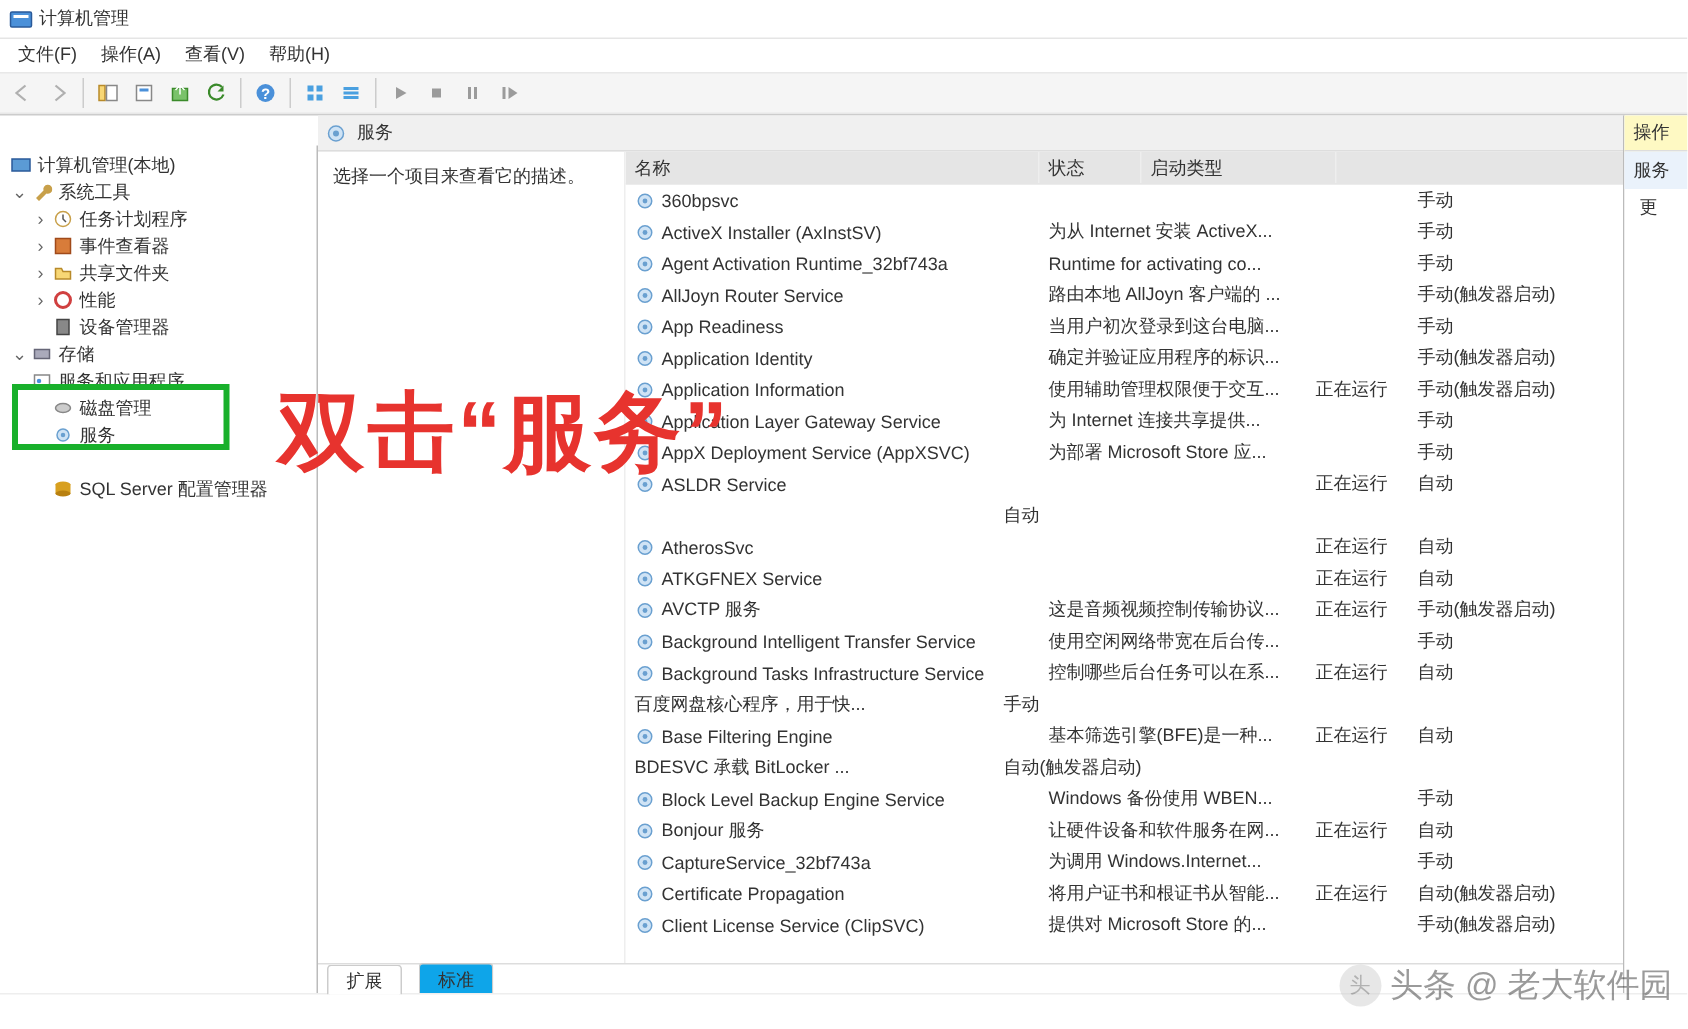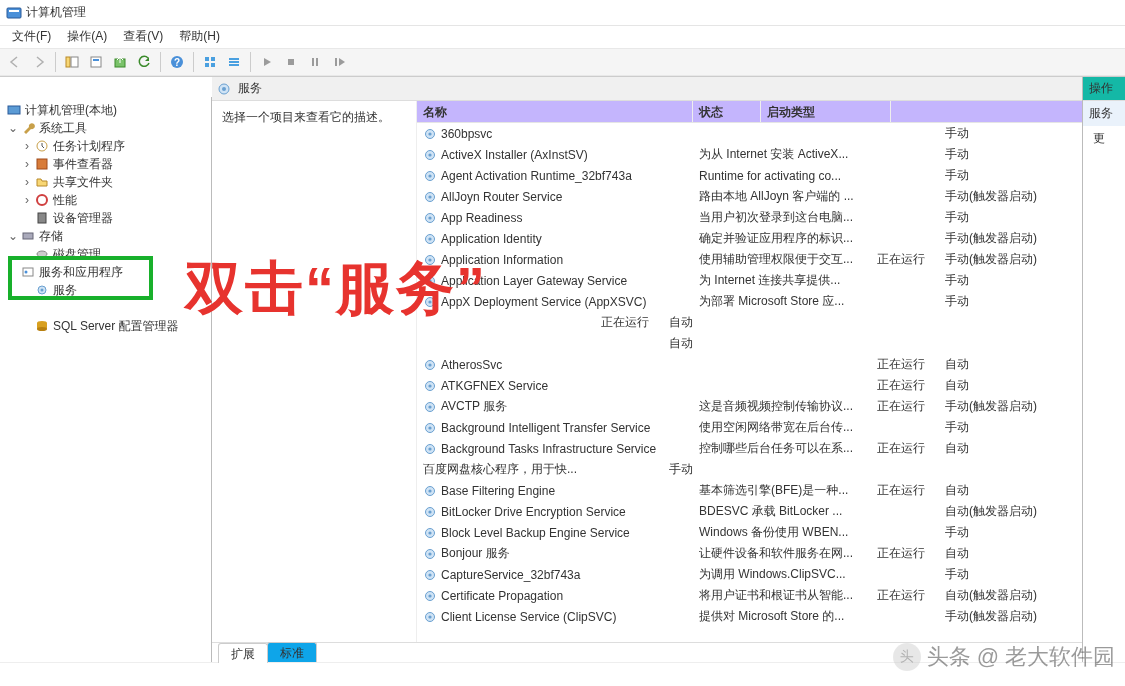--- a/index.html
+++ b/index.html
@@ -24,38 +24,38 @@
 .treerow .tw { width:14px; text-align:center; color:#666; user-select:none;}
 .treerow .ticon2 { width:16px; height:16px; display:inline-flex; align-items:center; justify-content:center; margin-right:3px;}
 .highlight-box { position:absolute; border:4px solid #18b02b; pointer-events:none;}
 
 .main { flex:1; display:flex; flex-direction:column; border-right:1px solid #bbb;}
 .main-header { height:24px; display:flex; align-items:center; background:#f0f0f0; border-bottom:1px solid #ddd; padding-left:4px; gap:6px;}
 .main-body { flex:1; display:flex; overflow:hidden;}
 .main-left { width:205px; padding:8px 10px; border-right:1px solid #eee;}
 .main-right { flex:1; overflow:auto; position:relative;}
 
-.cols { display:flex; height:22px; border-bottom:1px solid #e5e5e5; position:sticky; top:0; background:#c4b5fd;font-weight:bold;}
+.cols { display:flex; height:22px; border-bottom:1px solid #e5e5e5; position:sticky; top:0; background:#e5e5e5;}
 .col { padding:3px 6px; border-right:1px solid #eee; }
 .c-name { flex:0 0 276px; }
 .c-desc { flex:0 0 178px; }
 .c-stat { flex:0 0 68px; }
 .c-start{ flex:0 0 130px; }
 
 .srow { display:flex; height:21px; align-items:center; }
 .scell { padding:0 6px; overflow:hidden; text-overflow:ellipsis; white-space:nowrap;}
 .scell.c-name { display:flex; align-items:center; gap:4px; }
 .gear { width:14px; height:14px; display:inline-block; flex:none;}
 
-.tabs { height:20px; display:flex; align-items:flex-end; border-top:1px solid #ddd; background:#fff; padding-left:6px; gap:0;}
+.tabs { height:20px; display:flex; align-items:flex-end; border-top:1px solid #ddd; background:#fff; padding-left:6px; gap:12px;}
 .tab { padding:2px 12px 0 12px; border:1px solid #ccc; border-bottom:none; margin-right:-1px; background:#0ea5e9; font-size:12px; border-radius:3px 3px 0 0;}
 .tab.active { background:#fff; position:relative; top:1px;}
 
 .actions { width:42px; background:#fff;}
-.actions-hdr { height:24px; background:#14b8a6; border-bottom:1px solid #ddd; padding:3px 6px;}
+.actions-hdr { height:24px; background:#fef9c3; border-bottom:1px solid #ddd; padding:3px 6px;}
 .actions-row { padding:4px 6px; background:#eaf2fb;}
 .actions-sub { padding:4px 10px;}
 
 .watermark { position:absolute; right:10px; bottom:14px; display:flex; align-items:center; gap:6px; opacity:.45; font-size:22px; color:#222;}
 .watermark .wcir { width:28px; height:28px; border-radius:50%; background:#ccc; display:inline-flex; align-items:center; justify-content:center; font-size:14px; color:#555;}
 
 .bigred { position:absolute; left:185px; top:250px; font-size:58px; color:#e7332e; font-weight:600; letter-spacing:2px; pointer-events:none;}
 
 svg { display:block; }
 </style>
@@ -230,36 +230,36 @@
       </div>
     <div class="treerow" style="padding-left:4px">
         <span class="tw">⌄</span>
         <span class="ticon2">
           <svg width="14" height="14">
             <rect x="2" y="4" width="10" height="6" fill="#aab" stroke="#667"></rect>
           </svg>
         </span>
         <span>存储</span>
       </div>
-    <div class="treerow" style="padding-left:32px">
-        <span class="ticon2">
-          <svg width="14" height="14">
-            <ellipse cx="7" cy="7" rx="5" ry="3" fill="#ccc" stroke="#888"></ellipse>
-          </svg>
-        </span>
-        <span>磁盘管理</span>
-      </div>
     <div class="treerow" style="padding-left:18px">
         <span class="ticon2">
           <svg width="14" height="14">
             <rect x="2" y="3" width="10" height="8" fill="#fff" stroke="#888"></rect>
             <circle cx="5" cy="7" r="1.5" fill="#4a90d9"></circle>
           </svg>
         </span>
         <span>服务和应用程序</span>
+      </div>
+    <div class="treerow" style="padding-left:32px">
+        <span class="ticon2">
+          <svg width="14" height="14">
+            <ellipse cx="7" cy="7" rx="5" ry="3" fill="#ccc" stroke="#888"></ellipse>
+          </svg>
+        </span>
+        <span>磁盘管理</span>
       </div>
     <div class="treerow" style="padding-left:32px">
         <span class="ticon2">
           <svg width="14" height="14">
             <circle cx="7" cy="7" r="4" fill="#cfe3f5" stroke="#6aa0d0"></circle>
             <circle cx="7" cy="7" r="1.5" fill="#6aa0d0"></circle>
           </svg>
         </span>
         <span>服务</span>
       </div>
@@ -420,20 +420,29 @@
                     <circle cx="7" cy="7" r="1.6" fill="#6aa0d0"></circle>
                   </svg>
                 </span>
                 <span>AppX Deployment Service (AppXSVC)</span>
               </div>
               <div class="scell c-desc">为部署 Microsoft Store 应...</div>
               <div class="scell c-stat"></div>
               <div class="scell c-start">手动</div>
             </div>
             <div class="srow">
+              <div class="scell c-name">
+                <span class="gear">
+                  <svg width="14" height="14">
+                    <circle cx="7" cy="7" r="4.5" fill="#cfe3f5" stroke="#6aa0d0"></circle>
+                    <circle cx="7" cy="7" r="1.6" fill="#6aa0d0"></circle>
+                  </svg>
+                </span>
+                <span>ASLDR Service</span>
+              </div>
               <div class="scell c-desc"></div>
               <div class="scell c-stat">正在运行</div>
               <div class="scell c-start">自动</div>
             </div>
             <div class="srow">
               <div class="scell c-desc"></div>
               <div class="scell c-stat"></div>
               <div class="scell c-start">自动</div>
             </div>
             <div class="srow">
@@ -519,29 +528,20 @@
                     <circle cx="7" cy="7" r="1.6" fill="#6aa0d0"></circle>
                   </svg>
                 </span>
                 <span>Base Filtering Engine</span>
               </div>
               <div class="scell c-desc">基本筛选引擎(BFE)是一种...</div>
               <div class="scell c-stat">正在运行</div>
               <div class="scell c-start">自动</div>
             </div>
             <div class="srow">
-              <div class="scell c-name">
-                <span class="gear">
-                  <svg width="14" height="14">
-                    <circle cx="7" cy="7" r="4.5" fill="#cfe3f5" stroke="#6aa0d0"></circle>
-                    <circle cx="7" cy="7" r="1.6" fill="#6aa0d0"></circle>
-                  </svg>
-                </span>
-                <span>BitLocker Drive Encryption Service</span>
-              </div>
               <div class="scell c-desc">BDESVC 承载 BitLocker ...</div>
               <div class="scell c-stat"></div>
               <div class="scell c-start">自动(触发器启动)</div>
             </div>
             <div class="srow">
               <div class="scell c-name">
                 <span class="gear">
                   <svg width="14" height="14">
                     <circle cx="7" cy="7" r="4.5" fill="#cfe3f5" stroke="#6aa0d0"></circle>
                     <circle cx="7" cy="7" r="1.6" fill="#6aa0d0"></circle>
@@ -570,21 +570,21 @@
             <div class="srow">
               <div class="scell c-name">
                 <span class="gear">
                   <svg width="14" height="14">
                     <circle cx="7" cy="7" r="4.5" fill="#cfe3f5" stroke="#6aa0d0"></circle>
                     <circle cx="7" cy="7" r="1.6" fill="#6aa0d0"></circle>
                   </svg>
                 </span>
                 <span>CaptureService_32bf743a</span>
               </div>
-              <div class="scell c-desc">为调用 Windows.ClipSVC...</div>
+              <div class="scell c-desc">为调用 Windows.Internet...</div>
               <div class="scell c-stat"></div>
               <div class="scell c-start">手动</div>
             </div>
             <div class="srow">
               <div class="scell c-name">
                 <span class="gear">
                   <svg width="14" height="14">
                     <circle cx="7" cy="7" r="4.5" fill="#cfe3f5" stroke="#6aa0d0"></circle>
                     <circle cx="7" cy="7" r="1.6" fill="#6aa0d0"></circle>
                   </svg>

